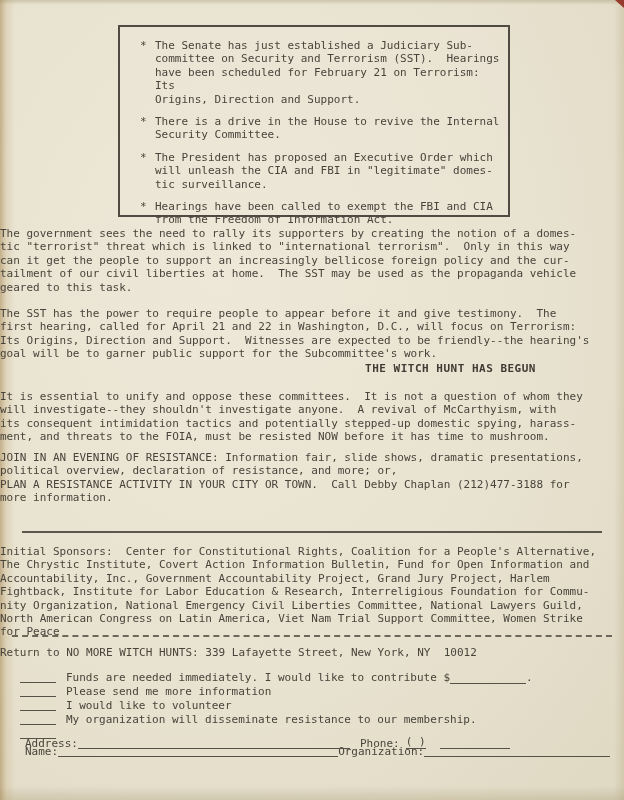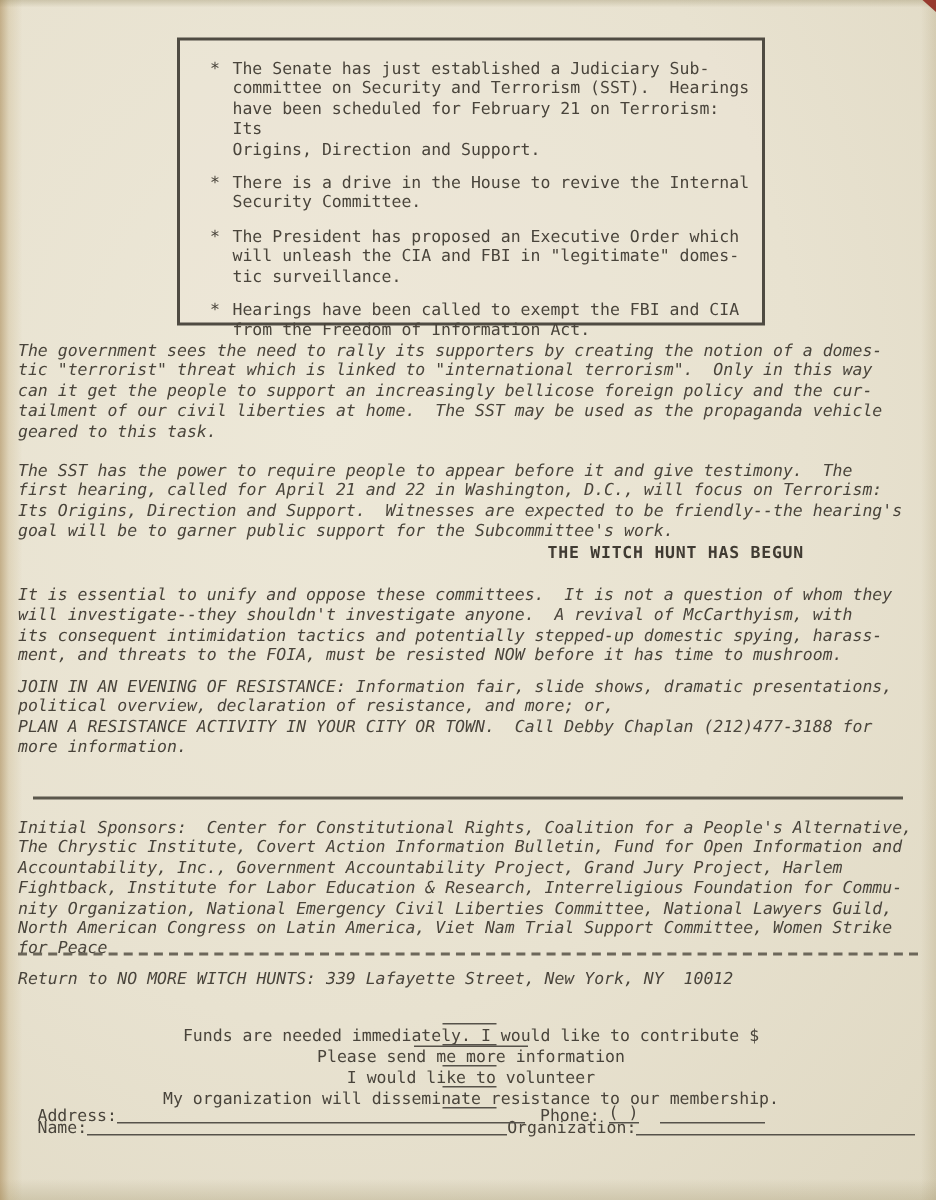--- a/index.html
+++ b/index.html
@@ -10,35 +10,35 @@
     font-family:"DejaVu Sans Mono","Liberation Mono",monospace;
     font-size:11px;line-height:13.4px;
     color:#49443b;
     background:
       linear-gradient(180deg, rgba(140,128,85,0.30), rgba(140,128,85,0) 5px),
       linear-gradient(90deg, rgba(165,132,78,0.55), rgba(195,172,124,0.28) 6px, rgba(195,172,124,0) 15px),
       linear-gradient(270deg, rgba(160,142,98,0.22), rgba(160,142,98,0) 10px),
       linear-gradient(0deg, rgba(148,134,90,0.25), rgba(148,134,90,0) 14px),
       radial-gradient(ellipse at 35% 35%, #ede8d8 0%, #e8e2d0 55%, #dfd8c2 100%);
   }
-  .blk{position:absolute;left:12px;width:604px;white-space:pre-wrap;font-style:italic;}
+  .blk{position:absolute;left:0;width:604px;white-space:pre-wrap;}
   .alert-box{
     position:absolute;left:118px;top:25px;width:392px;height:192px;
     box-sizing:border-box;border:2px solid #4f4b42;
     padding:12px 6px 0 20px;
     background:rgba(238,233,220,0.25);
   }
   .bullet-row{display:flex;margin-bottom:9px;}
   .bullet-marker{flex:none;width:15px;}
   .bullet-text{white-space:pre-wrap;width:350px;}
   .heading{position:absolute;left:0;top:362px;width:536px;text-align:right;font-weight:700;letter-spacing:0.5px;color:#403b33;}
   .rule-solid{position:absolute;left:22px;top:531px;width:580px;border-top:2px solid #5b574c;}
   .rule-dashed{position:absolute;left:12px;top:635px;width:600px;border-top:2px dashed #6c675a;}
   .checklist{position:absolute;left:12px;top:670px;width:604px;}
-  .chk-row{display:flex;align-items:center;height:14px;margin-bottom:0;flex-direction:column;}
+  .chk-row{display:flex;align-items:flex-end;height:14px;margin-bottom:0;}
   .chk-blank{flex:none;width:36px;height:12px;border-bottom:1px solid #56524a;margin:0 10px 1px 8px;}
   .amt-blank{display:inline-block;width:76px;height:10px;border-bottom:1px solid #56524a;}
   .form-row{position:absolute;left:25px;width:585px;display:flex;align-items:flex-end;}
   .f-blank{height:13px;border-bottom:1px solid #56524a;margin-bottom:1px;}
   .lbl{flex:none;}
   .corner-mark{
     position:absolute;top:0;right:0;width:0;height:0;
     border-left:9px solid transparent;border-top:8px solid #973a2e;
   }
 </style>

